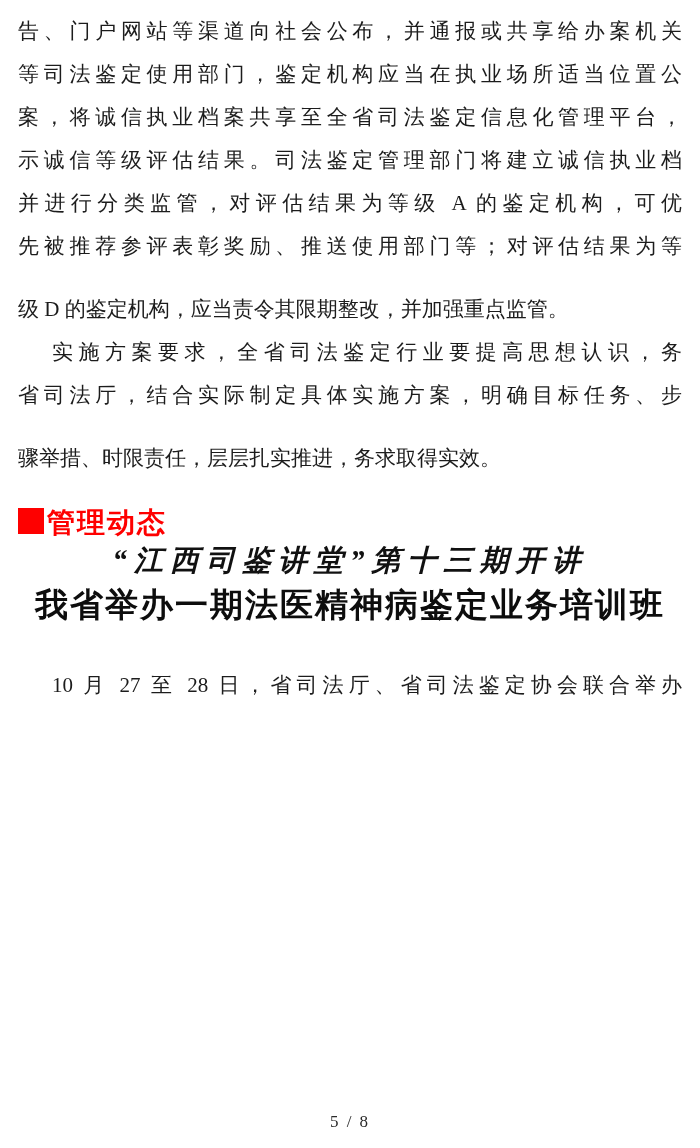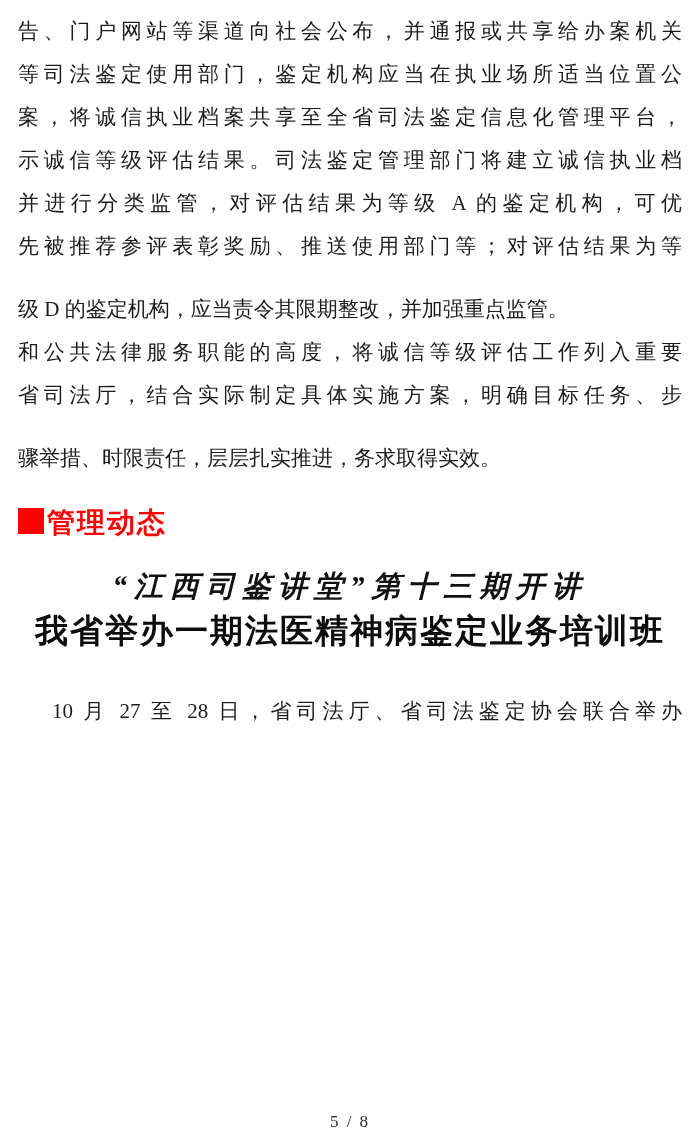--- a/index.html
+++ b/index.html
@@ -52,21 +52,20 @@
   .section-title {
     font-family: "Liberation Sans", "DejaVu Sans", sans-serif;
     font-weight: bold;
     font-size: 28px;
     line-height: 30px;
     letter-spacing: 2px;
     color: #fe0000;
     margin-left: 3px;
   }
   .headline-sub {
-    margin-top: 26px;
     font-size: 29px;
     line-height: 44px;
     text-align: center;
     font-weight: bold;
     font-style: italic;
     letter-spacing: 7px;
     color: #111111;
   }
   .headline-main {
     font-size: 33px;
@@ -102,21 +101,21 @@
       <div class="line line-fill">告、门户网站等渠道向社会公布，并通报或共享给办案机关</div>
       <div class="line line-fill">等司法鉴定使用部门，鉴定机构应当在执业场所适当位置公</div>
       <div class="line line-fill">案，将诚信执业档案共享至全省司法鉴定信息化管理平台，</div>
       <div class="line line-fill">示诚信等级评估结果。司法鉴定管理部门将建立诚信执业档</div>
       <div class="line line-fill">并进行分类监管，对评估结果为等级 A 的鉴定机构，可优</div>
       <div class="line line-fill">先被推荐参评表彰奖励、推送使用部门等；对评估结果为等</div>
       <div class="line line-end">级 D 的鉴定机构，应当责令其限期整改，并加强重点监管。</div>
     </div>
 
   <div class="para">
-      <div class="line line-fill">和公共法律服务职能的高度，将诚信等级评估工作列入重要</div>
+      <div class="line line-fill line-indent">实施方案要求，全省司法鉴定行业要提高思想认识，务</div>
       <div class="line line-fill">省司法厅，结合实际制定具体实施方案，明确目标任务、步</div>
       <div class="line line-end">骤举措、时限责任，层层扎实推进，务求取得实效。</div>
     </div>
 
   <div class="section-header">
     <span class="section-marker" style="background: rgb(254, 0, 0);"></span>
     <span class="section-title" style="color: rgb(254, 0, 0);">管理动态</span>
   </div>
 
   <div class="headline-sub">“江西司鉴讲堂”第十三期开讲</div>

